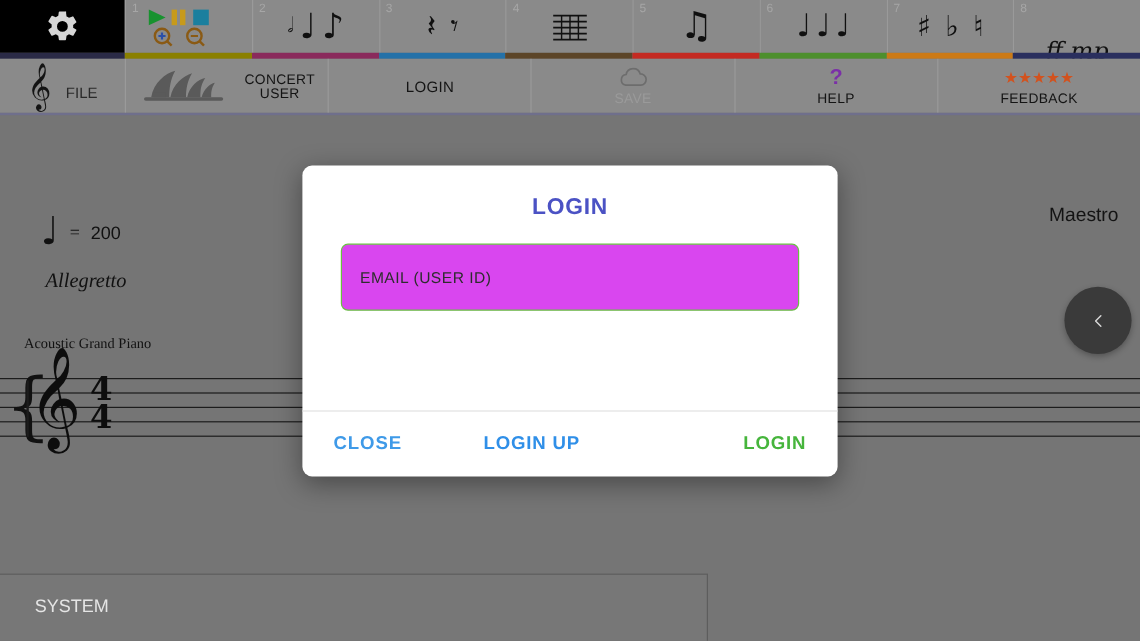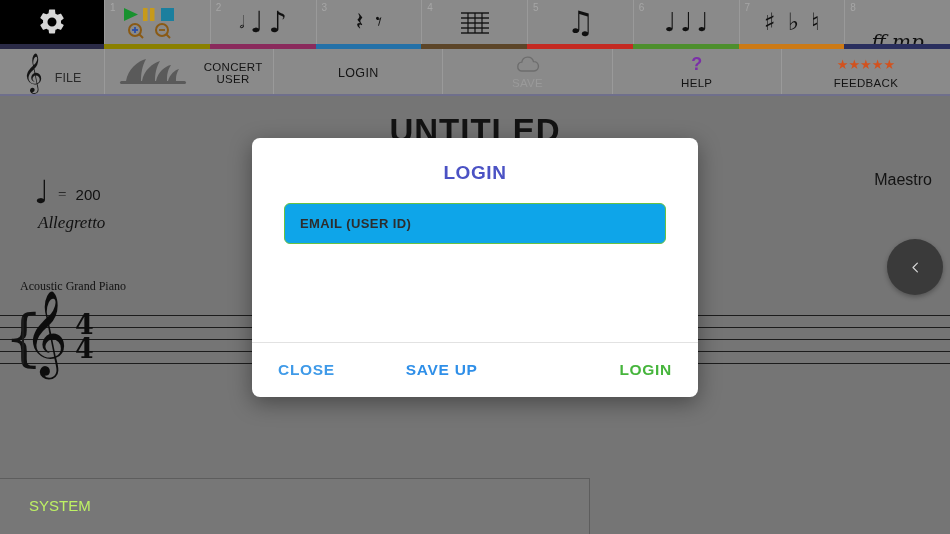--- a/index.html
+++ b/index.html
@@ -24,21 +24,21 @@
   .tempo-line { display: flex; align-items: center; gap: 9px; }
   .tempo-note {
     font-family: "DejaVu Sans", sans-serif;
     font-size: 32px; line-height: 28px; color: #111;
     position: relative; top: -2px;
   }
   .tempo-eq { font-size: 15px; color: #111; font-family: "Liberation Serif", serif; }
   .tempo-val { font-size: 15px; color: #111; font-family: "Liberation Sans", sans-serif; }
   .tempo-word {
     font-family: "Liberation Serif", serif; font-style: italic;
-    font-size: 17px; color: #111; margin-top: 5px; margin-left: 4px;
+    font-size: 17px; color: #111; margin-top: 16px; margin-left: 4px;
   }
   .composer {
     position: absolute; right: 18px; top: 171px;
     font-family: "Liberation Sans", sans-serif; font-size: 16px; color: #131313;
   }
   .instrument-name {
     position: absolute; left: 20px; top: 279px;
     font-family: "Liberation Serif", serif; 
     font-size: 12px; color: #111;
   }
@@ -66,21 +66,21 @@
     font-family: "DejaVu Serif", serif; font-weight: bold;
     font-size: 27px; line-height: 24px; color: #0d0d0d; text-align: center;
   }
 
   .system-panel {
     position: absolute; left: -2px; top: 478px; width: 592px; height: 90px;
     border: 1px solid #5d5d5d; background: rgba(255,255,255,0.02);
   }
   .system-panel .lbl {
     position: absolute; left: 30px; top: 18px;
-    font-size: 15px; color: #bef264; font-family: "Liberation Sans", sans-serif;
+    font-size: 15px; color: #e5e5e5; font-family: "Liberation Sans", sans-serif;
   }
 
   .fab {
     position: absolute; right: 7px; top: 239px;
     width: 56px; height: 56px; border-radius: 50%;
     background: #3a3a3a;
     display: flex; align-items: center; justify-content: center;
     box-shadow: 0 2px 5px rgba(0,0,0,0.3);
   }
   .fab svg { display: block; }
@@ -138,24 +138,23 @@
     background: #ffffff; border-radius: 8px;
     box-shadow: 0 6px 22px rgba(0,0,0,0.38);
     display: flex; flex-direction: column;
   }
   .dlg-title {
     text-align: center; color: #4b52c4; font-weight: bold;
     font-size: 19px; letter-spacing: .6px; margin-top: 24px;
   }
   .dlg-fields { padding: 19px 32px 0 32px; }
   .field {
-    width: 100%; height: 41px; border: 1.6px solid #69c143; border-radius: 6px;
-    background: #0ea5e9; display: flex; align-items: center; padding: 0 15px;
+    width: 100%; height: 56px; border: 1.6px solid #69c143; border-radius: 6px;
+    background: #d946ef; display: flex; align-items: center; padding: 0 15px;
     margin-bottom: 16px;
-    font-weight: bold;
   }
   .field span {
     font-size: 13px; color: #2d2d2d; letter-spacing: .4px;
     font-family: "Liberation Sans", sans-serif;
   }
   .dlg-divider { margin-top: auto; height: 1px; background: #e2e2e2; }
   .dlg-actions { height: 54px; display: flex; align-items: center; padding: 0 26px; }
   .act {
     font-size: 15.5px; font-weight: bold; letter-spacing: .7px;
     font-family: "Liberation Sans", sans-serif;
@@ -164,21 +163,20 @@
   .act.signup { color: #2f8fe8; margin-left: auto; margin-right: auto; }
   .act.login { color: #46b53c; margin-left: auto; }
 </style>
 </head>
 <body>
 
 <div id="app">
 
   <div class="score-layer">
 
-    <div class="score-title">UNTITLED</div>
 
     <div class="tempo-block">
       <div class="tempo-line">
         <span class="tempo-note">♩</span>
         <span class="tempo-eq">=</span>
         <span class="tempo-val">200</span>
       </div>
       <div class="tempo-word">Allegretto</div>
     </div>
 
@@ -382,18 +380,18 @@
     <div class="dlg-fields">
       <div class="field">
         <span>EMAIL (USER ID)</span>
       </div>
     </div>
 
     <div class="dlg-divider"></div>
 
     <div class="dlg-actions">
       <span class="act close">CLOSE</span>
-      <span class="act signup">SAVE UP</span>
+      <span class="act signup">LOGIN UP</span>
       <span class="act login">LOGIN</span>
     </div>
   </div>
 
 </div>
 
 </body></html>

